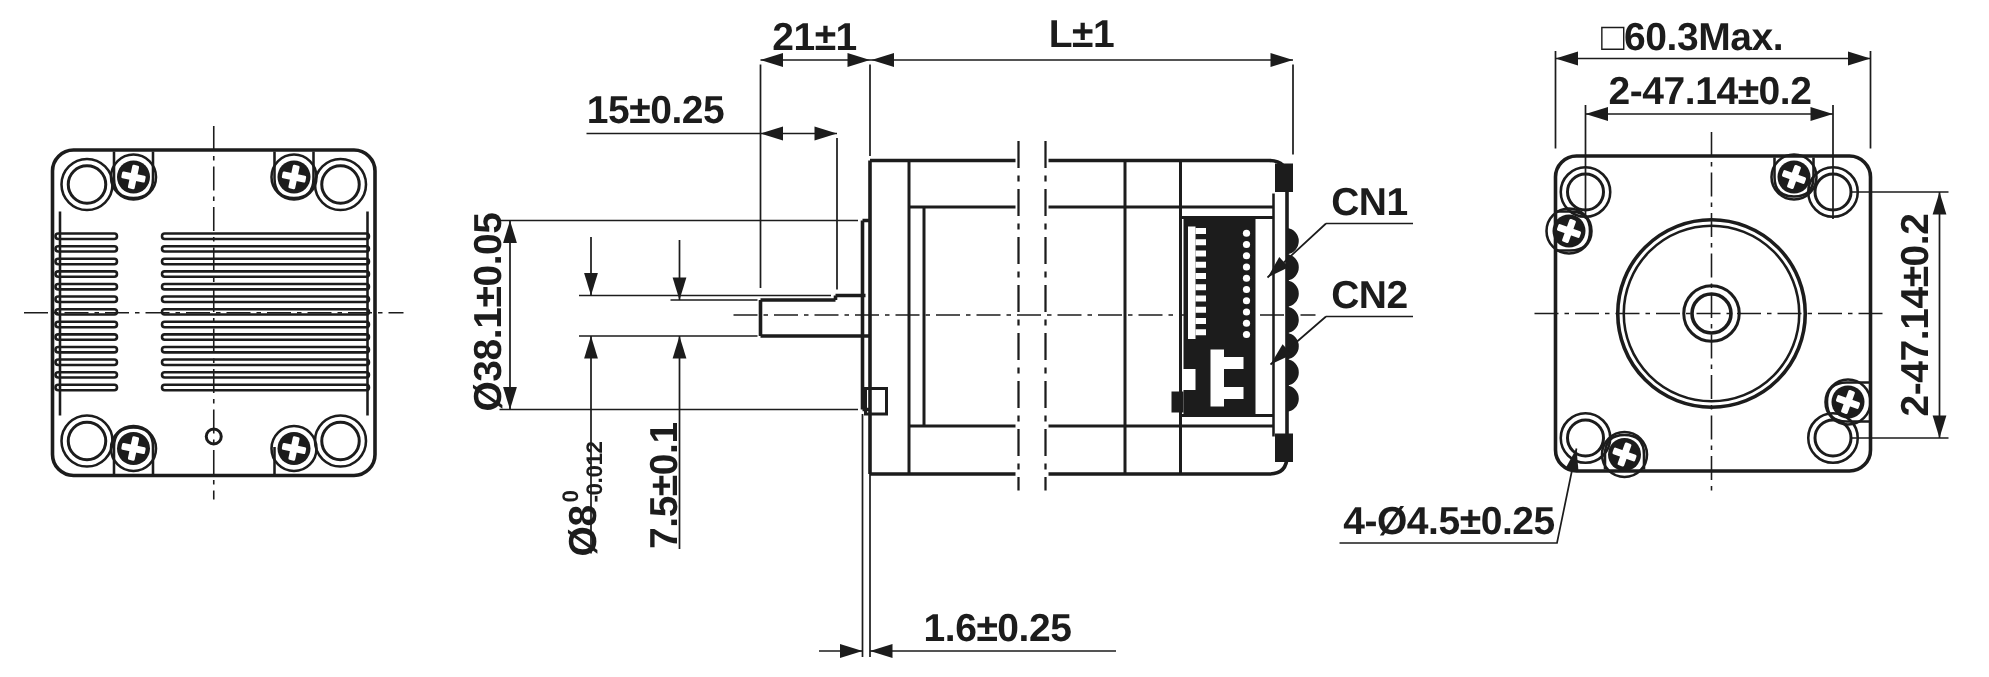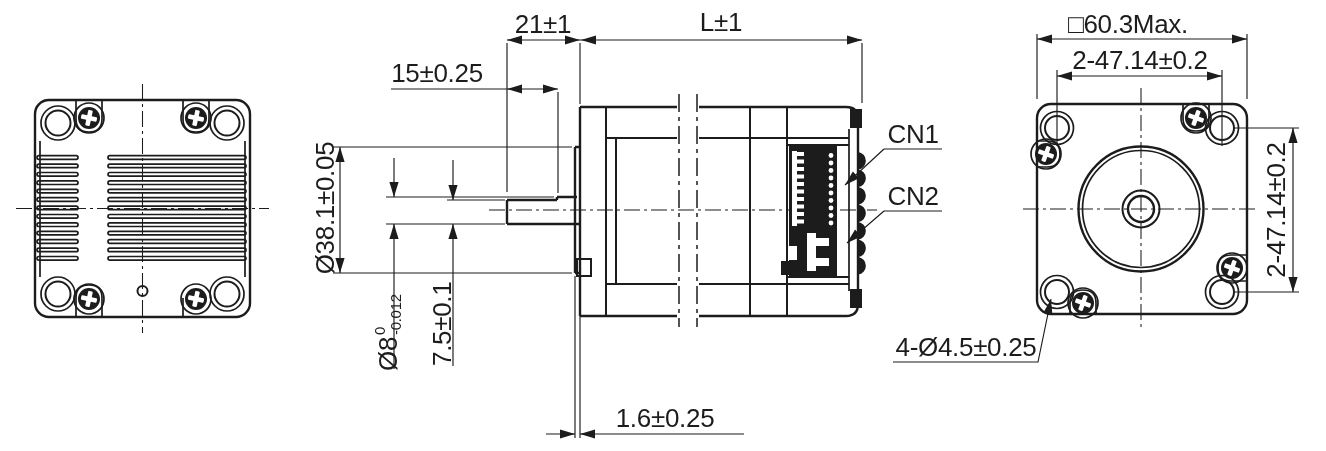--- a/index.html
+++ b/index.html
@@ -1,17 +1,17 @@
 <!DOCTYPE html>
 <html><head>
 <meta charset="utf-8">
 <style>
   html,body{margin:0;padding:0;background:#fff;}
   .stage{position:relative;width:1326px;height:451px;background:#ffffff;overflow:hidden;
-         font-family:"Liberation Sans","DejaVu Sans",sans-serif;}
+         font-family:"Liberation Sans","DejaVu Sans",sans-serif;font-weight:bold;}
   svg{position:absolute;left:0;top:0;}
   
   .o  {stroke:#1c1c1c;stroke-width:2.4;fill:none;stroke-linecap:butt;}
   .o2 {stroke:#1c1c1c;stroke-width:2.0;fill:none;}
   .o3 {stroke:#1c1c1c;stroke-width:1.7;fill:none;}
   
   .t  {stroke:#1c1c1c;stroke-width:1.15;fill:none;}
   
   .cl {stroke:#1c1c1c;stroke-width:1.05;fill:none;stroke-dasharray:16 4 3 4;}
   

